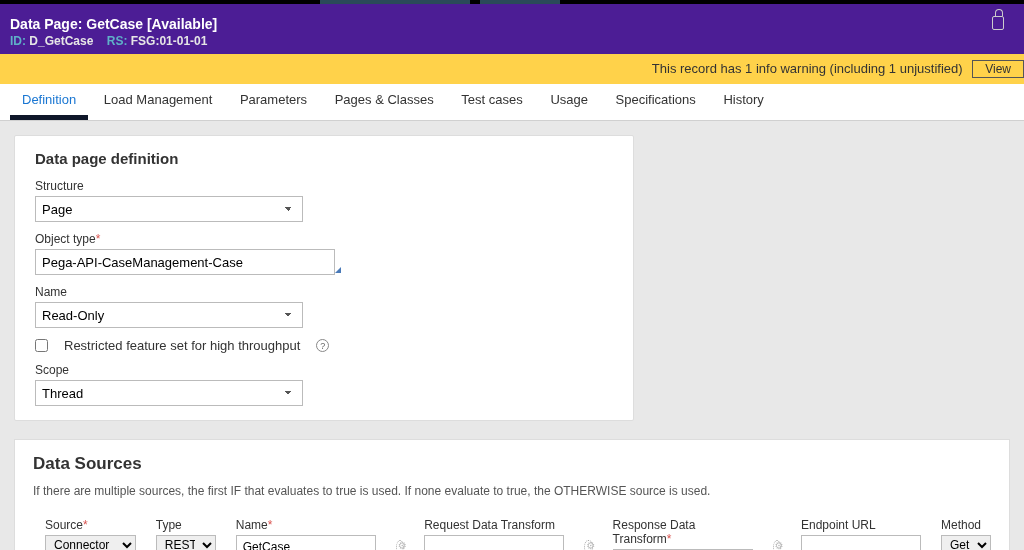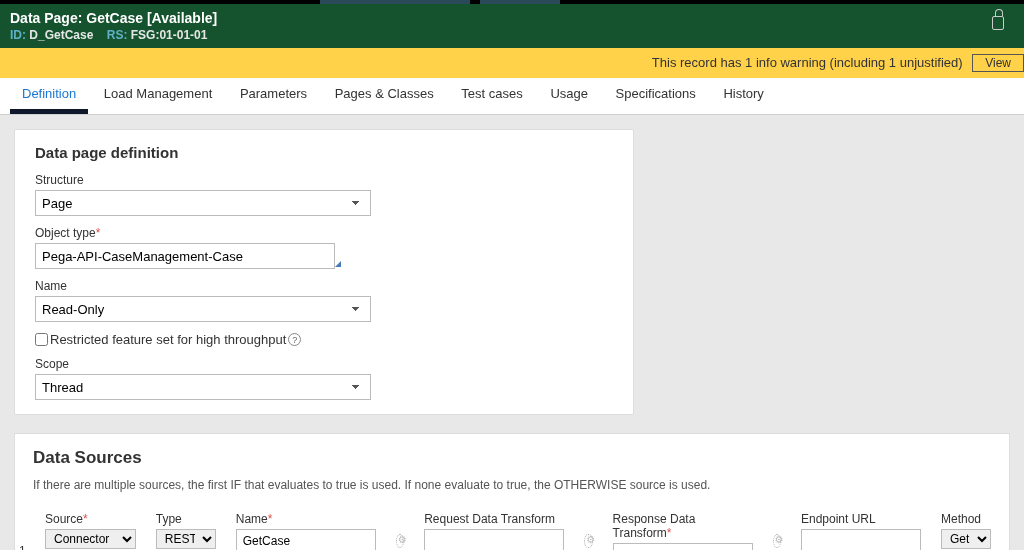--- a/index.html
+++ b/index.html
@@ -1,44 +1,44 @@
 <!DOCTYPE html>
 <html><head>
 <meta charset="utf-8">
 <style>
   * { box-sizing: border-box; margin: 0; padding: 0; font-family: Arial, Helvetica, sans-serif; }
   body { width: 1024px; height: 550px; background: #e8e8e8; overflow: hidden; font-size: 13px; color: #333; }
   .top-black { height: 4px; background: #000; position: relative; }
   .top-black::before { content:""; position:absolute; left: 320px; width: 150px; top:0; bottom:0; background:#2a4a5a; }
   .top-black::after { content:""; position:absolute; left: 480px; width: 80px; top:0; bottom:0; background:#2a4a5a; }
 
-  .header { background: #14532d; color: #fff; padding: 6px 12px 6px 10px; position: relative; }
+  .header { background: #4c1d95; color: #fff; padding: 12px 12px 6px 10px; position: relative; }
   .header .title { font-size: 14px; font-weight: bold; }
   .header .status { font-weight: bold; }
   .header .subrow { font-size: 12px; color: #b0c8d6; margin-top: 2px; }
   .header .subrow .label { color: #5fb0c8; font-weight: bold; }
   .header .subrow .val { color: #e6e6e6; font-weight: bold; margin-right: 10px; }
   .lock { position: absolute; right: 20px; top: 12px; width: 12px; height: 14px; border: 1.5px solid #ccc; border-radius: 2px; }
   .lock::before { content:""; position:absolute; top:-8px; left:2px; width:6px; height:6px; border:1.5px solid #ccc; border-bottom:none; border-radius: 6px 6px 0 0; }
 
   .warnbar { background: #ffd24a; color: #333; text-align: right; padding: 6px 0; font-size: 13px; }
   .warnbar .viewbtn { display:inline-block; border: 1px solid #555; padding: 1px 12px; margin-left: 6px; font-size: 12px; background: #ffd24a; cursor:pointer; }
 
   .tabs { background: #fff; border-bottom: 1px solid #d0d0d0; padding: 0 10px; }
   .tabs .tab { display:inline-block; padding: 8px 12px; font-size: 13px; color: #333; cursor:pointer; }
   .tabs .tab.active { color: #1976d2; border-bottom: 5px solid #0f172a; }
 
   .content { padding: 14px 14px 0 14px; }
   .panel { background: #fff; border: 1px solid #ddd; border-radius: 2px; padding: 14px 20px; width: 620px; }
   .panel h3 { font-size: 15px; font-weight: bold; margin-bottom: 12px; }
   .fld-label { font-size: 12px; color: #333; margin-top: 10px; margin-bottom: 3px; display:block; }
   .req::after { content: "*"; color: #d9534f; }
-  .sel, .txt { width: 336px; height: 26px; border: 1px solid #bbb; padding: 2px 6px; font-size: 13px; background: #fff; }
+  .sel, .txt { width: 268px; height: 26px; border: 1px solid #bbb; padding: 2px 6px; font-size: 13px; background: #fff; }
   .sel { appearance: none; background-image: linear-gradient(45deg, transparent 50%, #555 50%), linear-gradient(135deg, #555 50%, transparent 50%); background-position: calc(100% - 14px) 10px, calc(100% - 10px) 10px; background-size: 4px 4px, 4px 4px; background-repeat: no-repeat; }
-  .chkrow { margin-top: 10px; display:flex; align-items:center; gap:2px; font-size: 13px; }
+  .chkrow { margin-top: 10px; display:flex; align-items:center; gap:16px; font-size: 13px; }
   .help { display:inline-block; width:13px; height:13px; border:1px solid #888; border-radius:50%; font-size:9px; text-align:center; line-height:12px; color:#666; }
 
   .ds-panel { background: #fff; border: 1px solid #ddd; margin-top: 18px; padding: 14px 18px 30px 18px; width: 996px; }
   .ds-panel h3 { font-size: 17px; font-weight: bold; margin-bottom: 10px; }
   .ds-hint { font-size: 12px; color: #555; margin-bottom: 20px; }
   .ds-row { display:flex; align-items:flex-start; gap: 20px; padding-left: 4px; position:relative; }
   .rownum { position:absolute; left:-14px; top:32px; font-size:12px; color:#333; }
   .col { display:flex; flex-direction:column; }
   .col label { font-size: 12px; margin-bottom: 3px; }
   .col .inp { height: 24px; border: 1px solid #bbb; padding: 2px 6px; font-size: 12px; background:#fff; }

